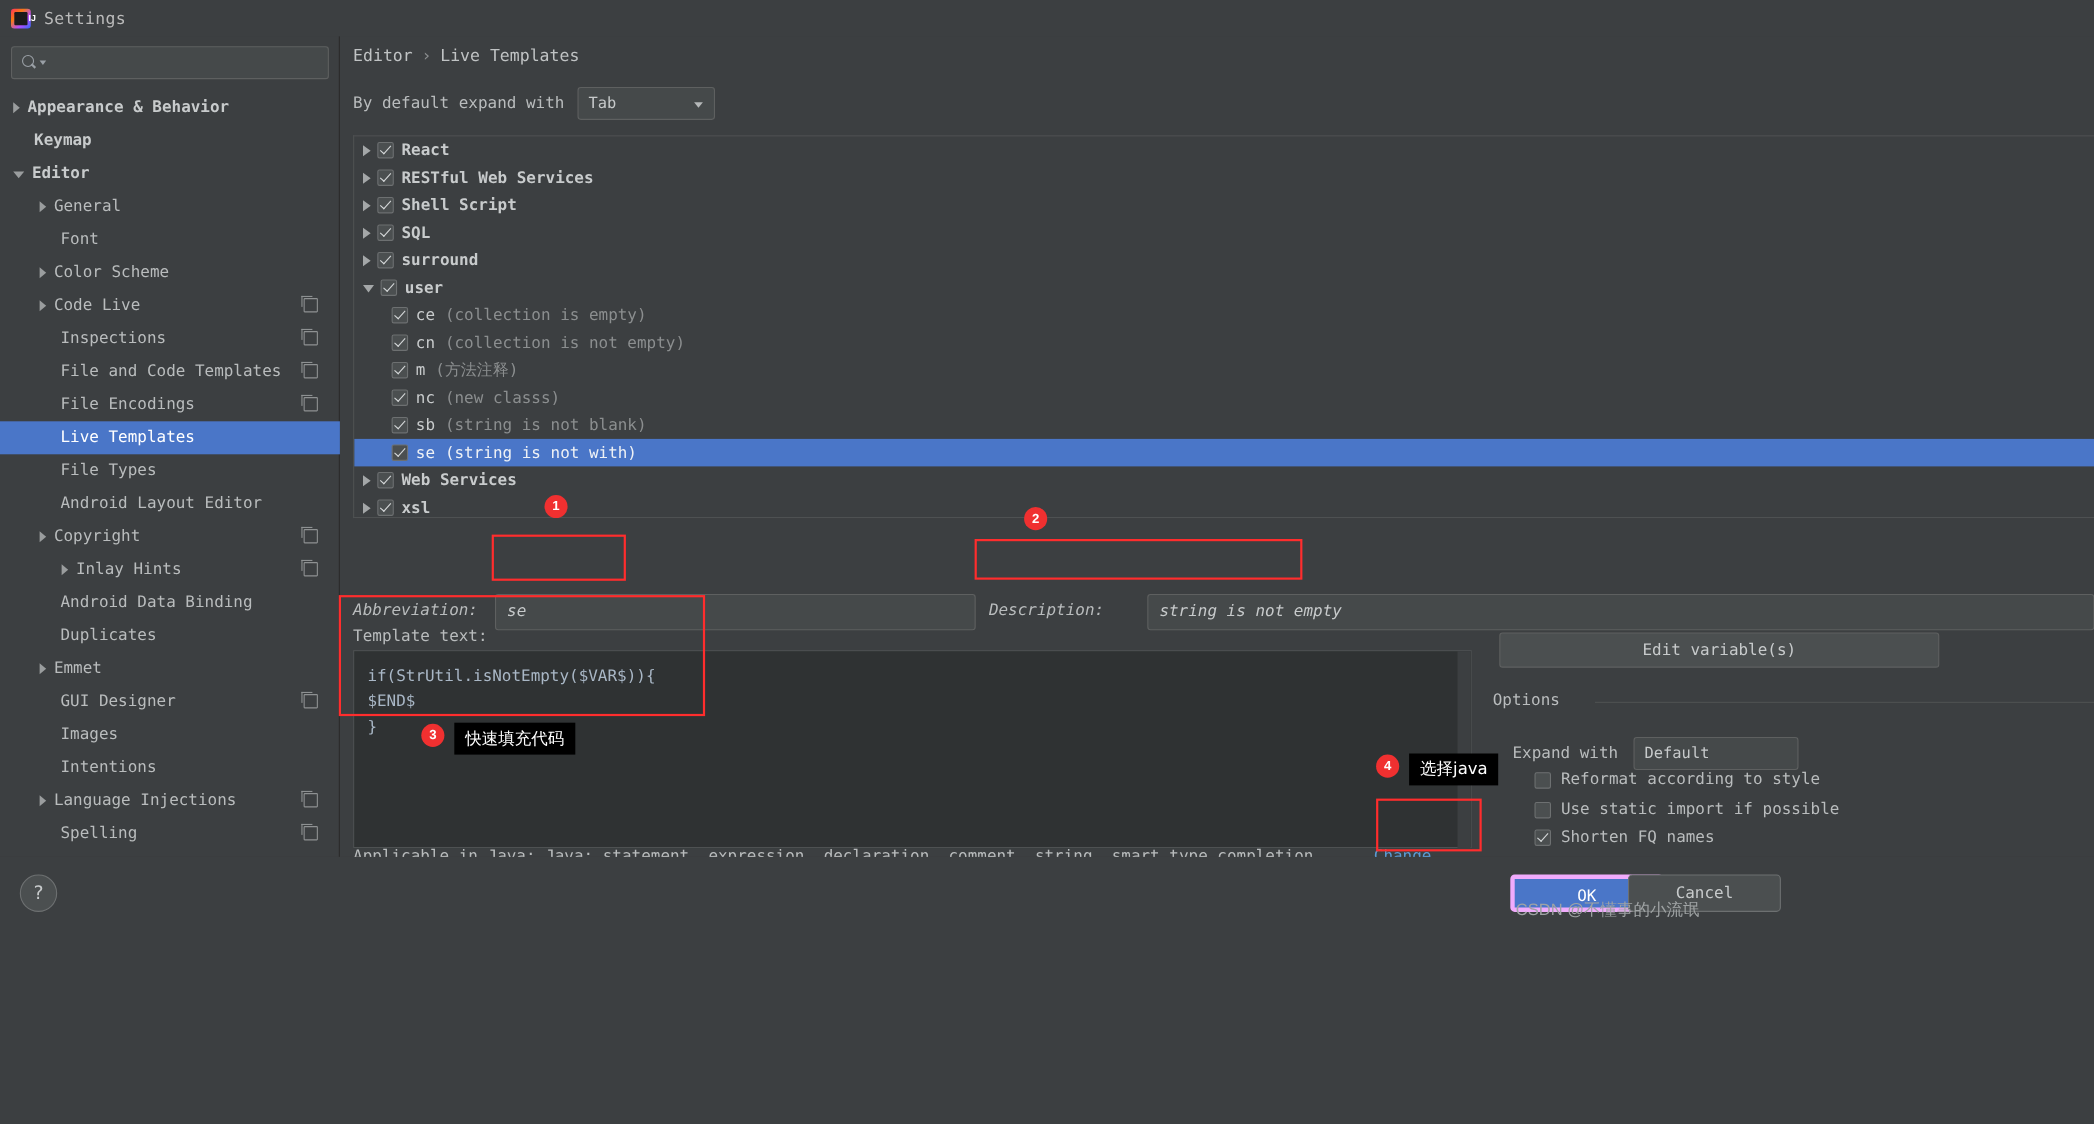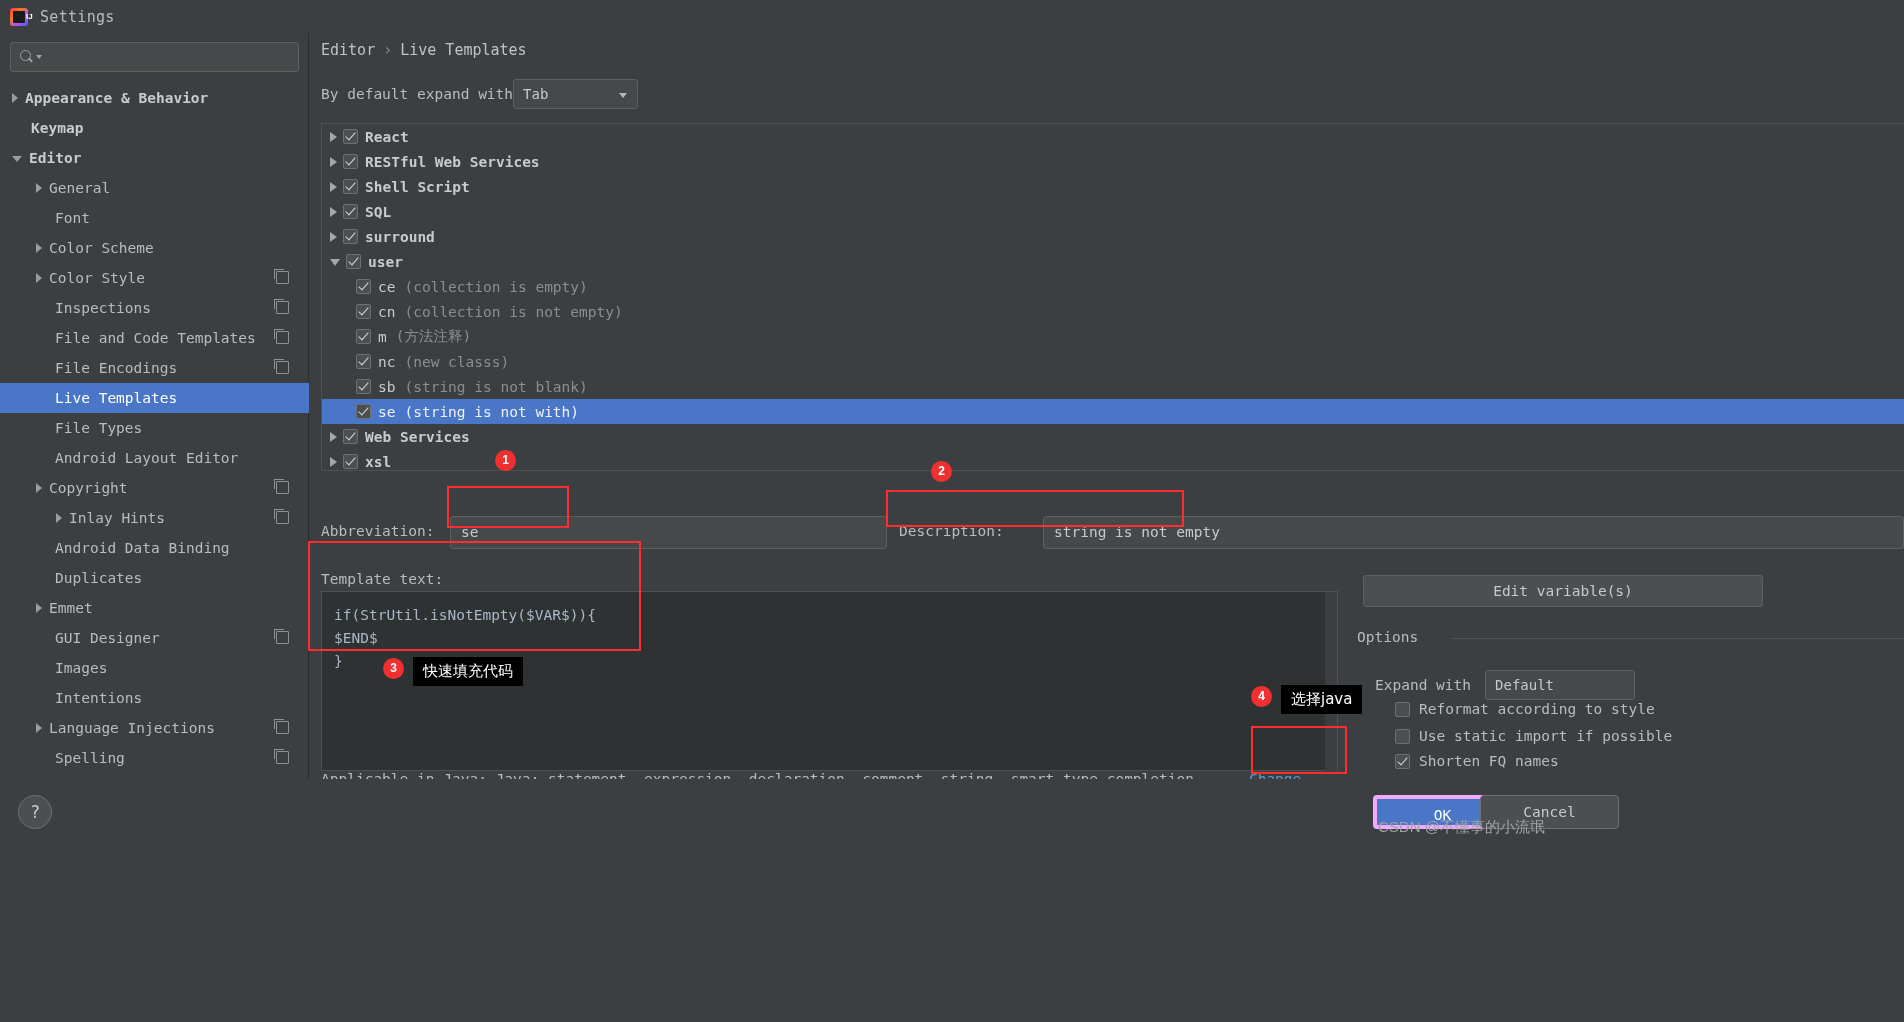--- a/index.html
+++ b/index.html
@@ -88,21 +88,21 @@
   }
 
   
   .main { position: absolute; left: 310px; top: 33px; right: 0; height: 746px; background: #3c3f41; }
   .breadcrumb {
     position: absolute; left: 11px; top: 8px; color: #c0c3c4; font-size: 15px;
     display: flex; align-items: center; gap: 8px;
   }
   .crumb-sep { color: #8b8e8f; }
   .expand-row {
-    position: absolute; left: 11px; top: 46px; display: flex; align-items: center; 
+    position: absolute; left: 11px; top: 46px; display: flex; align-items: center; gap: 12px;
   }
   .expand-label { color: #b9bcbd; font-size: 14.5px; }
   .combo {
     width: 125px; height: 30px; background: #45494a; border: 1px solid #5e6060;
     border-radius: 3px; display: flex; align-items: center; padding-left: 9px;
     color: #c7cacb; font-size: 14px; position: relative;
   }
   .combo .arrow {
     position: absolute; right: 10px; top: 13px; width: 0; height: 0;
     border-left: 4.5px solid transparent; border-right: 4.5px solid transparent;
@@ -137,21 +137,21 @@
     content: ""; position: absolute; left: 4px; top: 0px; width: 4px; height: 9px;
     border: solid #d4d7d8; border-width: 0 1.8px 1.8px 0; transform: rotate(42deg);
   }
   .tpl-name { font-weight: bold; color: #c8cbcc; }
   .tpl-abbr { color: #c8cbcc; font-weight: normal; }
   .tpl-desc { color: #8b8e8f; margin-left: 9px; }
   .tpl-row.sel .tpl-abbr, .tpl-row.sel .tpl-desc { color: #eef1f5; }
   .indent { width: 30px; flex: none; }
 
   
-  .ab-row { position: absolute; left: 11px; top: 478px; right: 0; height: 46px; }
+  .ab-row { position: absolute; left: 11px; top: 502px; right: 0; height: 46px; font-style: italic; }
   .fld-label { color: #b9bcbd; font-size: 14.5px; position: absolute; top: 12px; }
   .fld {
     position: absolute; top: 5px; height: 33px; background: #45494a;
     border: 1px solid #5e6060; border-radius: 3px; color: #c7cacb;
     font-size: 14.5px; font-family: inherit; padding-left: 10px; line-height: 31px;
   }
 
   
   .tt-label { position: absolute; left: 11px; top: 538px; color: #b9bcbd; font-size: 14.5px; }
   .tt-area {
@@ -264,21 +264,21 @@
         <div class="tree-row" style="padding-left: 36px;">
           <span class="tri none"></span>
           <span>Font</span>
         </div>
         <div class="tree-row" style="padding-left: 36px;">
           <span class="tri"></span>
           <span>Color Scheme</span>
         </div>
         <div class="tree-row" style="padding-left: 36px;">
           <span class="tri"></span>
-          <span>Color Style</span>
+          <span>Code Live</span>
           <span class="copy-icon"></span>
         </div>
         <div class="tree-row" style="padding-left: 36px;">
           <span class="tri none"></span>
           <span>Inspections</span>
           <span class="copy-icon"></span>
         </div>
         <div class="tree-row" style="padding-left: 36px;">
           <span class="tri none"></span>
           <span>File and Code Templates</span>

